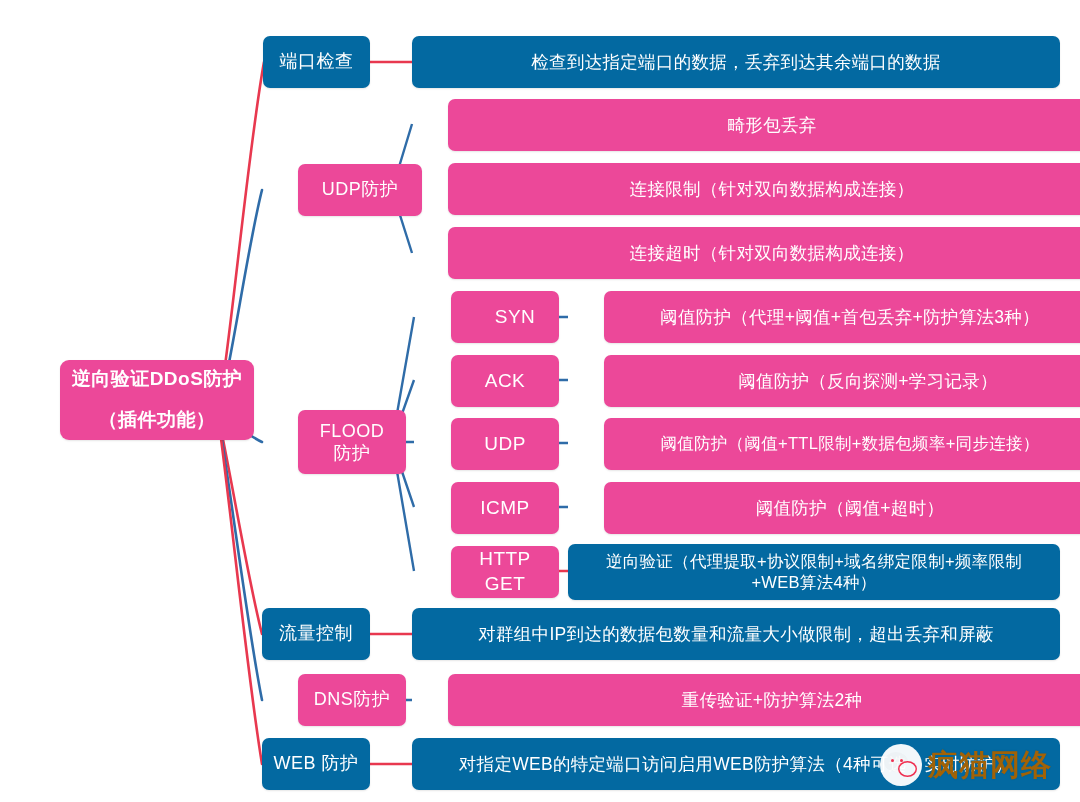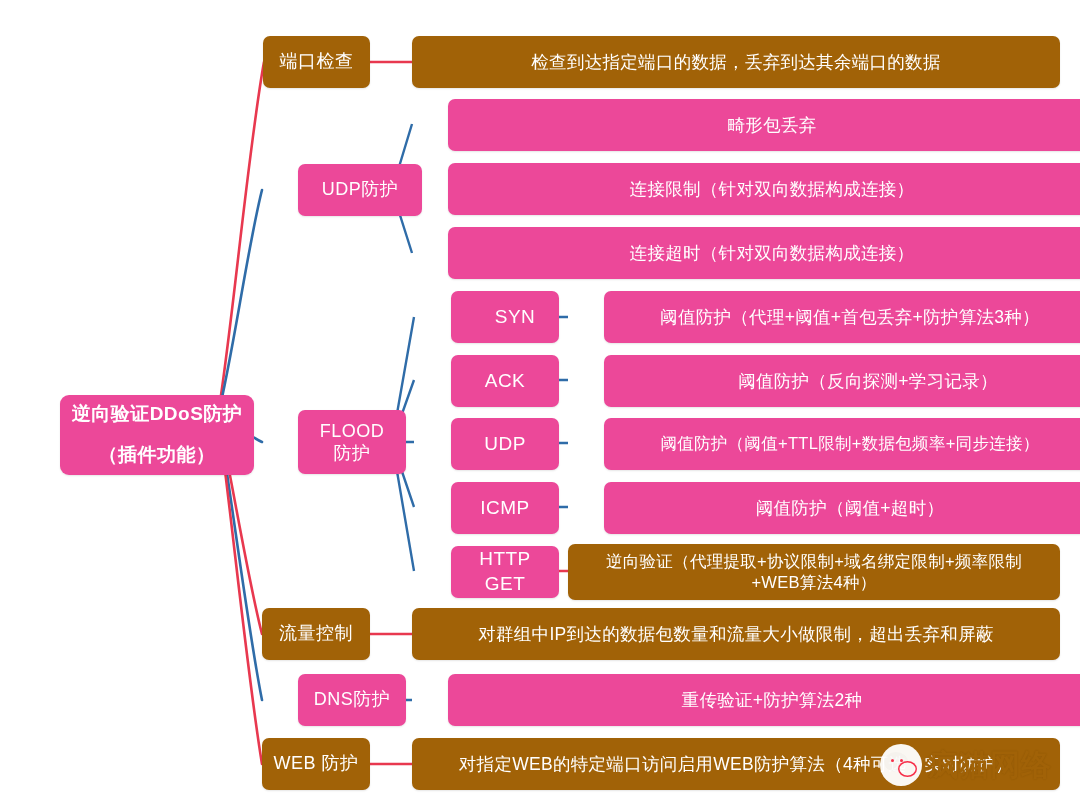--- a/index.html
+++ b/index.html
@@ -33,21 +33,21 @@
     align-items: center;
     justify-content: center;
     text-align: center;
     color: #ffffff;
     line-height: 1.3;
     padding: 2px 8px;
     box-shadow: 0 1px 2px rgba(0,0,0,0.10);
     z-index: 3;
   }
   .blue  { background: #ec4899; margin-left: 36px; }
-  .red   { background: #a16207; align-items: center; }
+  .red   { background: #0369a1; align-items: center; }
 
   .root {
     font-size: 19px;
     font-weight: 600;
     letter-spacing: .5px;
     flex-direction: column;
     border-radius: 9px;
   }
   .root .line2 { display: block; }
 
@@ -157,21 +157,21 @@
       <path d="M523,571 L568,571" stroke="#e8384f"></path>
     </g>
 
     <g stroke-width="2.6" fill="none">
       <path d="M370,634 L412,634" stroke="#e8384f"></path>
       <path d="M370,700 L412,700" stroke="#2f6ca8"></path>
       <path d="M370,764 L412,764" stroke="#e8384f"></path>
     </g>
   </svg>
 
-  <div class="node blue root" style="left:24px; top:395px; width:194px; height:80px;gap:16px;">
+  <div class="node blue root" style="left:24px; top:360px; width:194px; height:80px;gap:16px;">
     <span>逆向验证DDoS防护</span>
     <span class="line2">（插件功能）</span>
   </div>
 
   <div class="node red branch" style="left:263px; top:36px; width:107px; height:52px;">
     <span>端口检查</span>
   </div>
 
   <div class="node blue branch" style="left:262px; top:164px; width:124px; height:52px;">
     <span>UDP防护</span>

